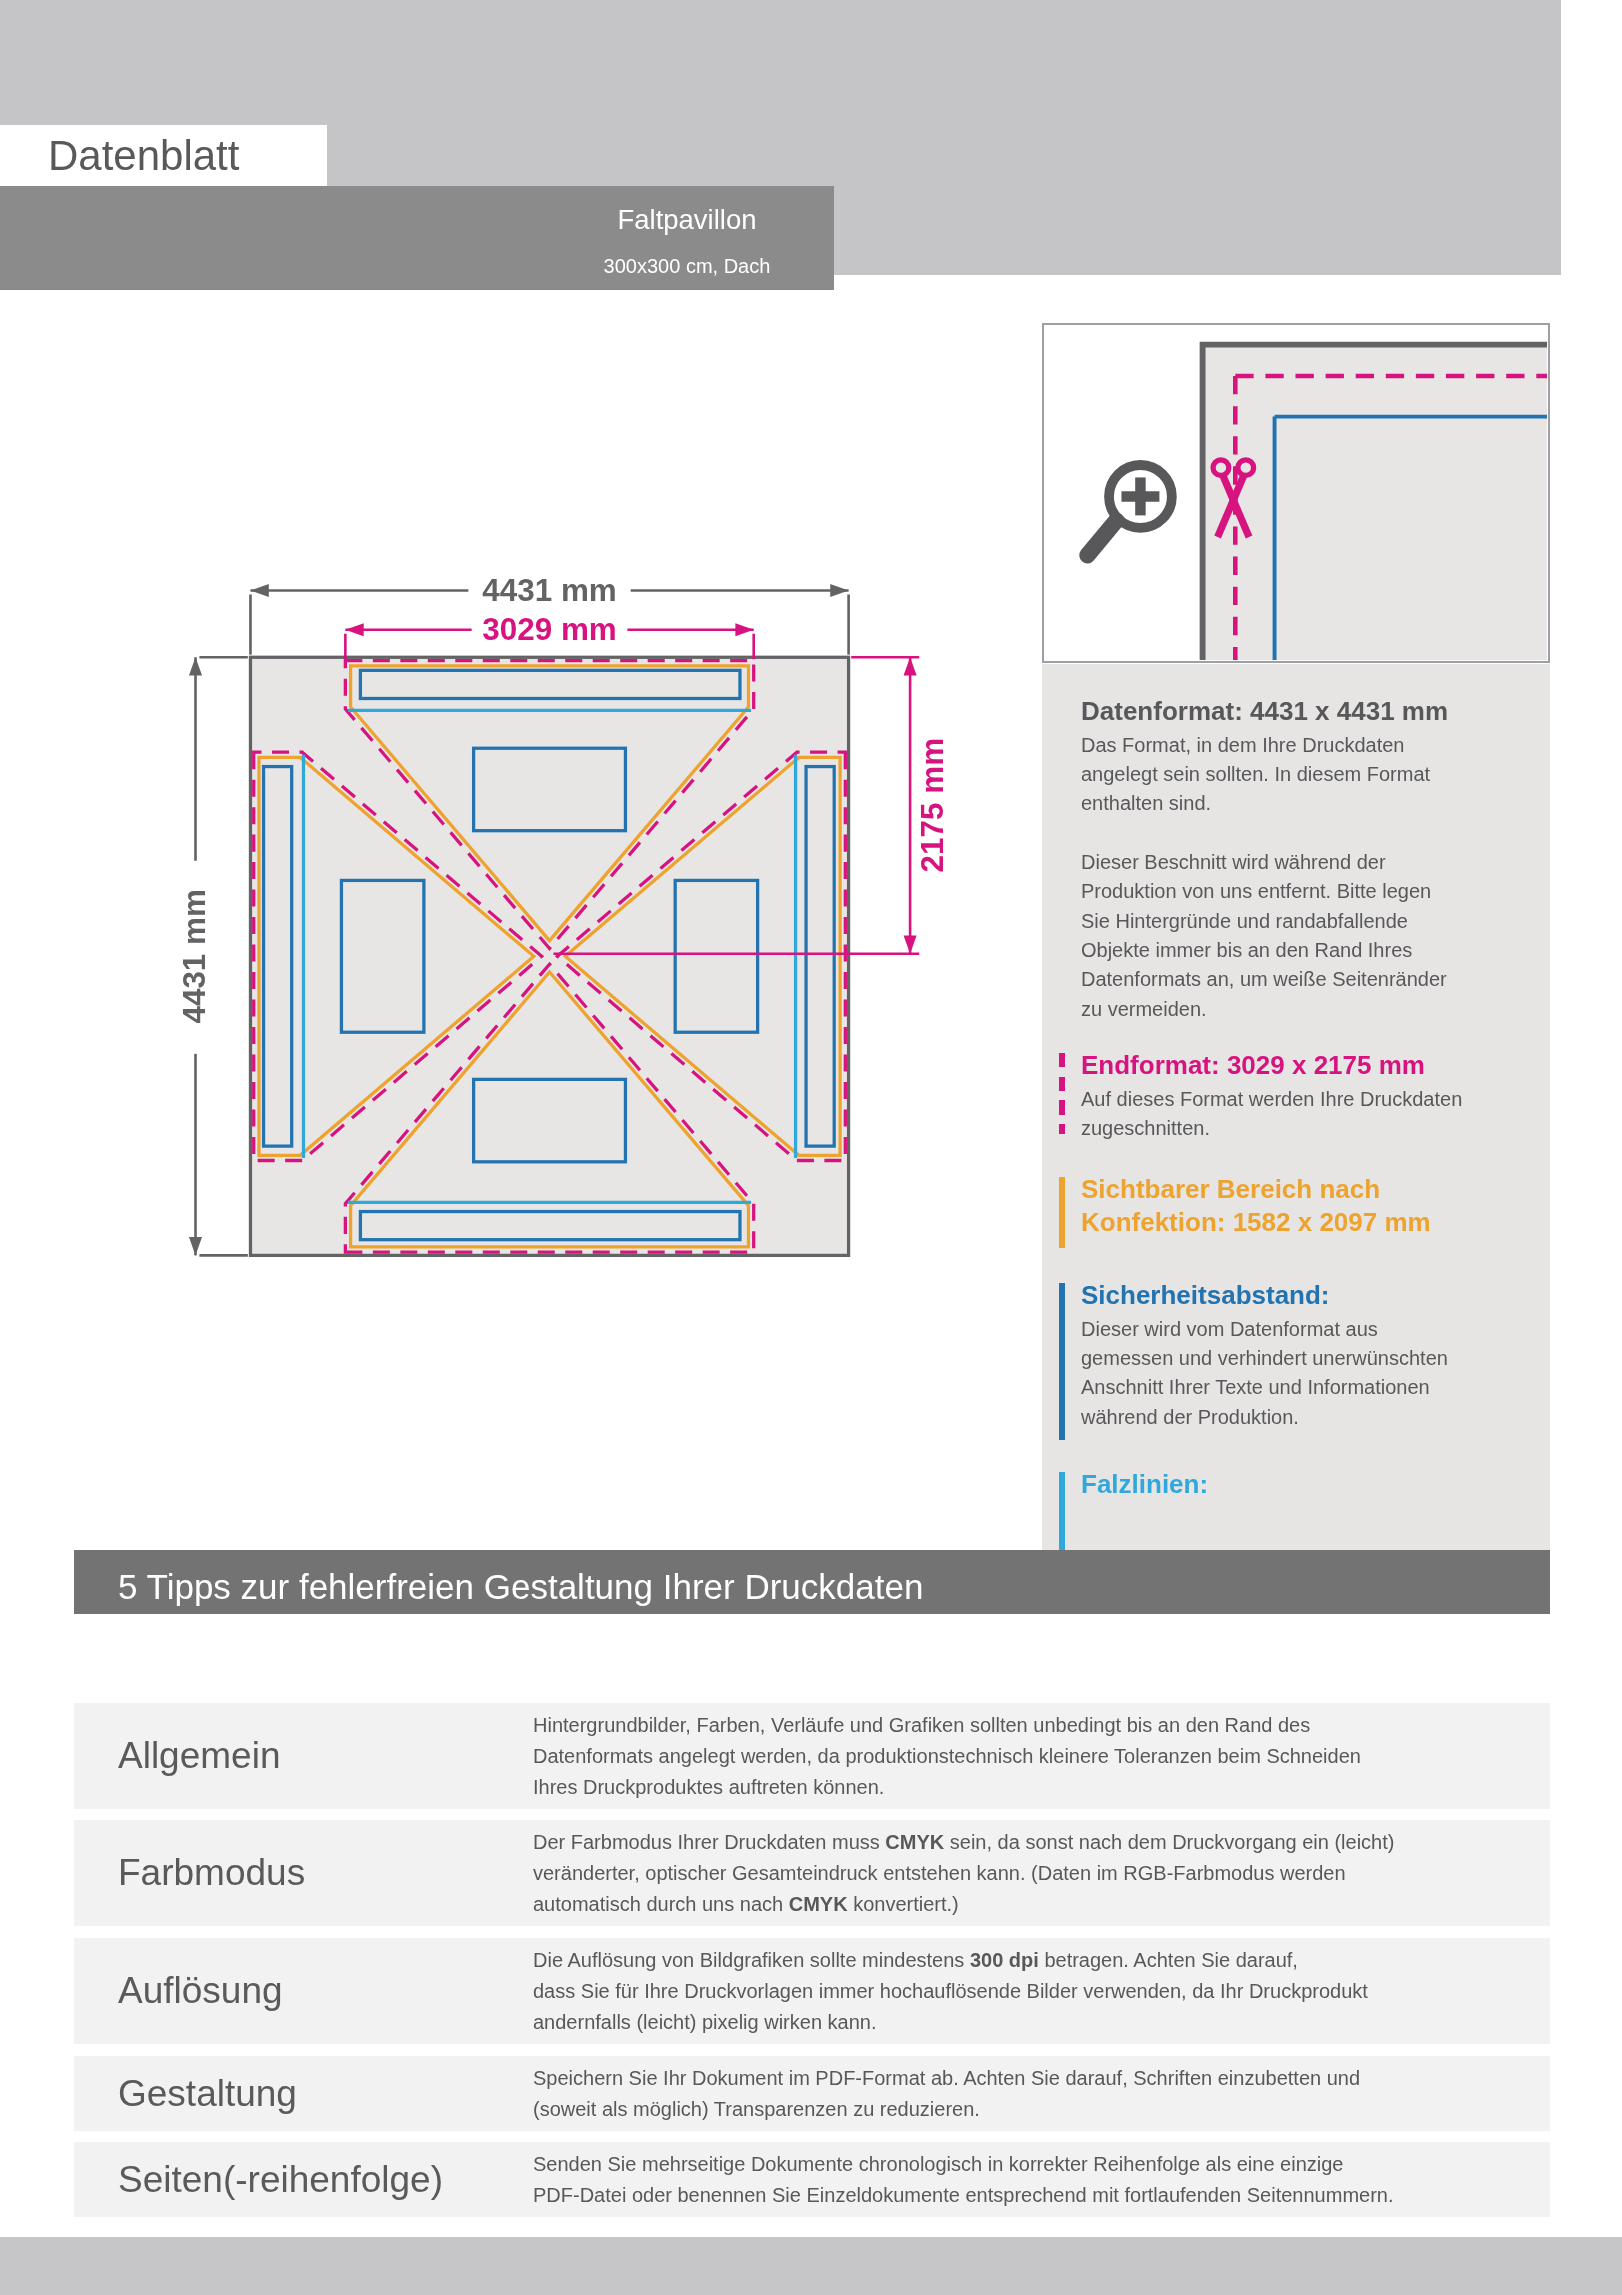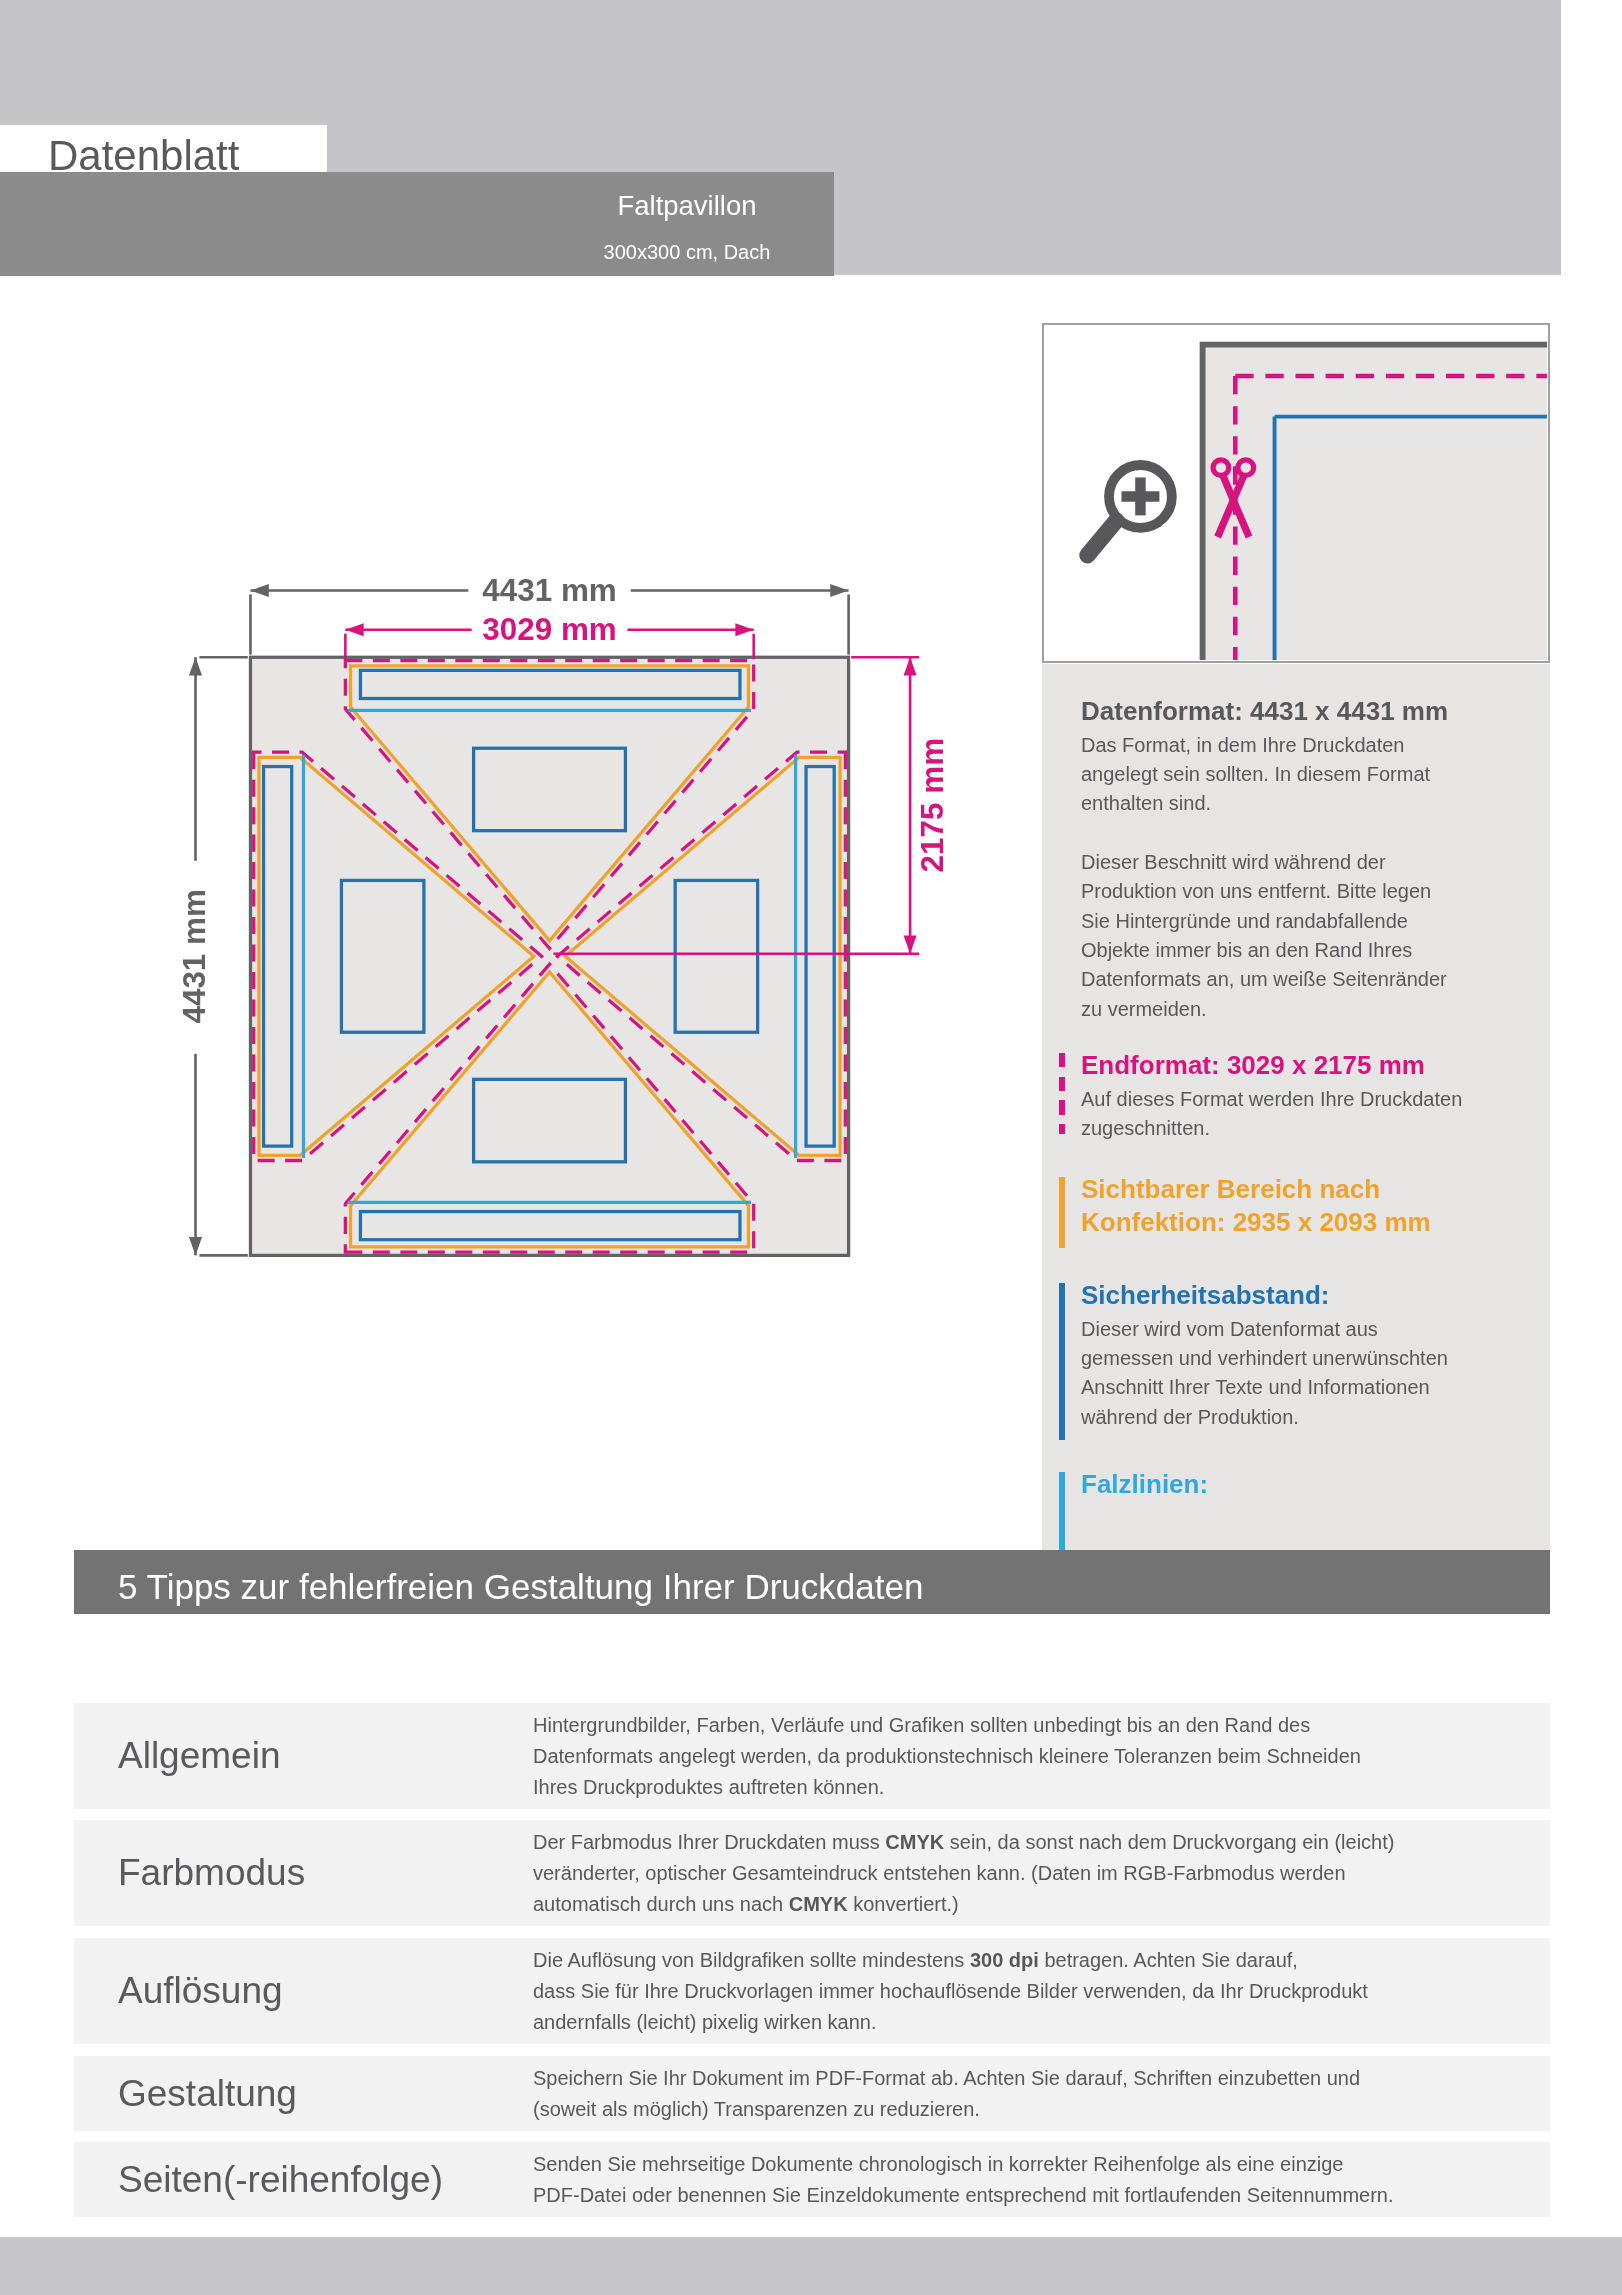--- a/index.html
+++ b/index.html
@@ -13,21 +13,21 @@
   }
   .abs{position:absolute;}
 
   
   .top-gray-block{left:0;top:0;width:1561px;height:275px;background:#c5c4c6;}
   .title-box{left:0;top:125px;width:327px;height:61px;background:#ffffff;}
   .title-box .t{
     padding-left:48px;line-height:61px;font-size:42px;color:#59595b;
     white-space:nowrap;
   }
-  .product-band{left:0;top:172px;width:834px;height:104px;background:#8b8b8b;}
+  .product-band{left:0;top:186px;width:834px;height:104px;background:#8b8b8b;}
   .product-band .inner{position:absolute;left:540px;top:0;width:294px;text-align:center;color:#ffffff;}
   .product-band .name{margin-top:17px;font-size:27.5px;line-height:34px;}
   .product-band .variant{margin-top:15.7px;font-size:20px;line-height:26px;}
 
   
   .detail-box{
     left:1042px;top:323px;width:508px;height:340px;
     background:#ffffff;border:2.6px solid #9d9fa2;box-sizing:border-box;
     overflow:hidden;
   }
@@ -140,21 +140,21 @@
       <p class="h-info c-end">Endformat: 3029 x 2175 mm</p>
       <p class="b-info">Auf dieses Format werden Ihre Druckdaten
 zugeschnitten.</p>
     </div>
   </div>
 
   <div class="info-sec" style="top:509px;">
     <div class="marker marker-solid-orange" style="height:71px;"></div>
     <div class="txt">
       <p class="h-info c-vis" style="white-space:pre-line;">Sichtbarer Bereich nach
-Konfektion: 2935 x 2093 mm</p>
+Konfektion: 1582 x 2097 mm</p>
     </div>
   </div>
 
   <div class="info-sec" style="top:615px;">
     <div class="marker marker-solid-blue" style="height:157px;"></div>
     <div class="txt">
       <p class="h-info c-safe">Sicherheitsabstand:</p>
       <p class="b-info">Dieser wird vom Datenformat aus
 gemessen und verhindert unerwünschten
 Anschnitt Ihrer Texte und Informationen

